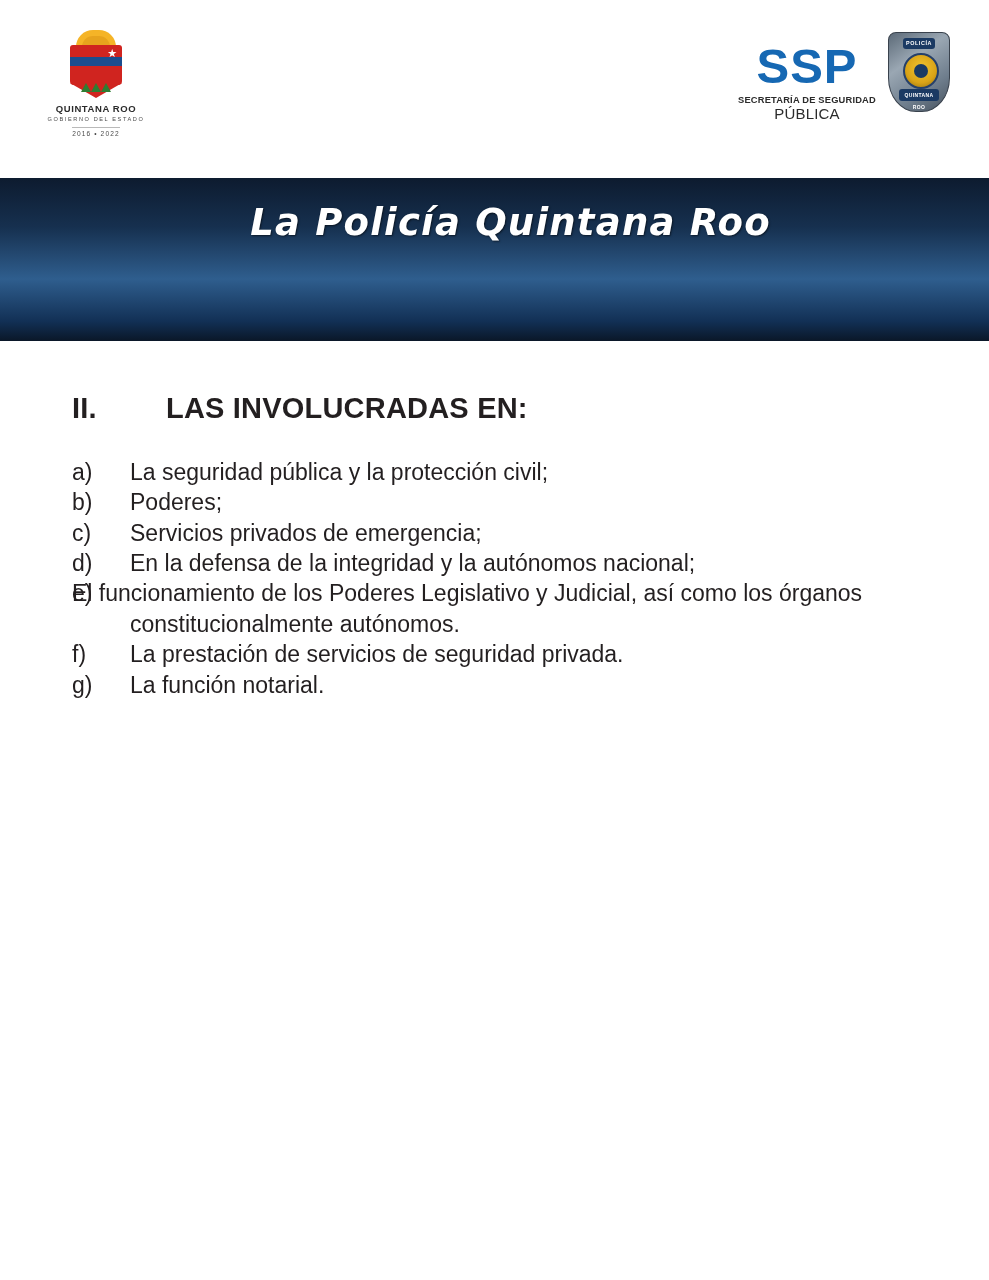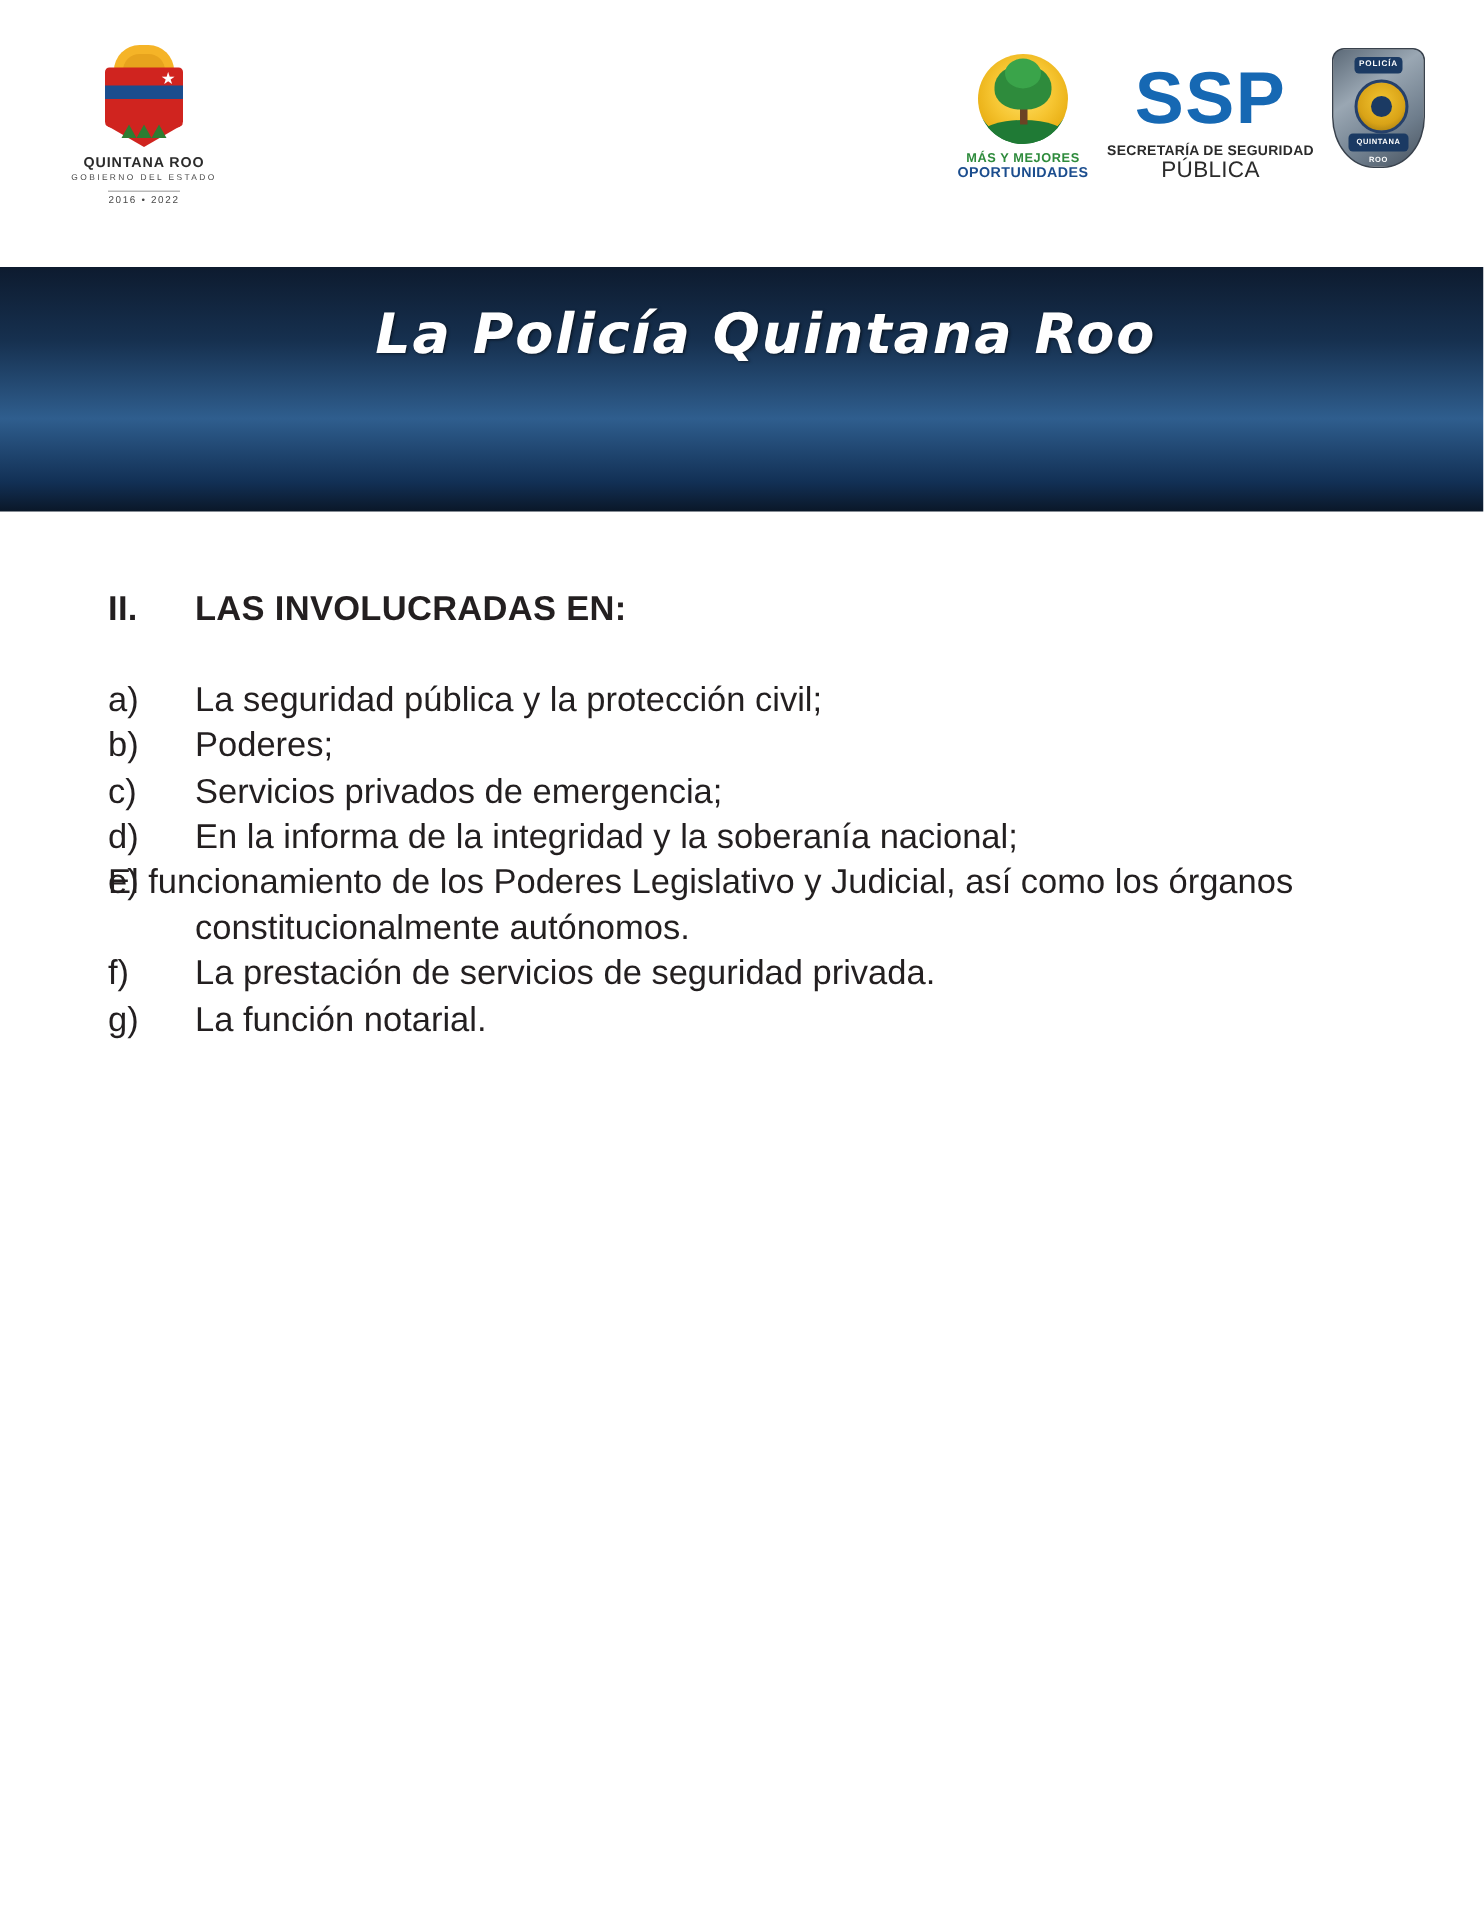--- a/index.html
+++ b/index.html
@@ -330,24 +330,25 @@
     position: absolute;
     left: 0;
     top: 392px;
     width: 989px;
     padding: 0 72px;
     box-sizing: border-box;
   }
   .section-heading {
     display: flex;
     align-items: baseline;
-    font-size: 23px;
+    font-size: 29px;
     font-weight: bold;
     color: #231f20;
     letter-spacing: 0.2px;
+    gap: 36px;
   }
   .section-heading .num {
     width: 58px;
     flex: 0 0 58px;
   }
   .list {
     margin-top: 32px;
   }
   .list-item {
     display: flex;
@@ -383,30 +384,20 @@
       <div class="star">★</div>
       <div class="tri t1"></div>
       <div class="tri t2"></div>
       <div class="tri t3"></div>
     </div>
     <div class="qroo-name">QUINTANA ROO</div>
     <div class="qroo-sub">GOBIERNO DEL ESTADO</div>
     <div class="qroo-years">2016 • 2022</div>
   </div>
 
-  <div class="tree-logo">
-    <div class="tree-circle">
-      <div class="ground"></div>
-      <div class="trunk"></div>
-      <div class="foliage"></div>
-      <div class="foliage2"></div>
-    </div>
-    <div class="tree-text1">MÁS Y MEJORES</div>
-    <div class="tree-text2">OPORTUNIDADES</div>
-  </div>
 
   <div class="ssp-logo">
     <div class="ssp-big">SSP</div>
     <div class="ssp-line1">SECRETARÍA DE SEGURIDAD</div>
     <div class="ssp-line2">PÚBLICA</div>
   </div>
 
   <div class="badge-logo">
     <div class="badge-shape">
       <div class="badge-top">POLICÍA</div>
@@ -440,21 +431,21 @@
       <span class="text">Poderes;</span>
     </div>
 
     <div class="list-item">
       <span class="marker">c)</span>
       <span class="text">Servicios privados de emergencia;</span>
     </div>
 
     <div class="list-item">
       <span class="marker">d)</span>
-      <span class="text">En la informa de la integridad y la soberanía nacional;</span>
+      <span class="text">En la defensa de la integridad y la autónomos nacional;</span>
     </div>
 
     <div class="list-item hanging">
       <span class="marker">e)</span>
       <span class="text">El funcionamiento de los Poderes Legislativo y Judicial, así como los órganos constitucionalmente autónomos.</span>
     </div>
 
     <div class="list-item">
       <span class="marker">f)</span>
       <span class="text">La prestación de servicios de seguridad privada.</span>

